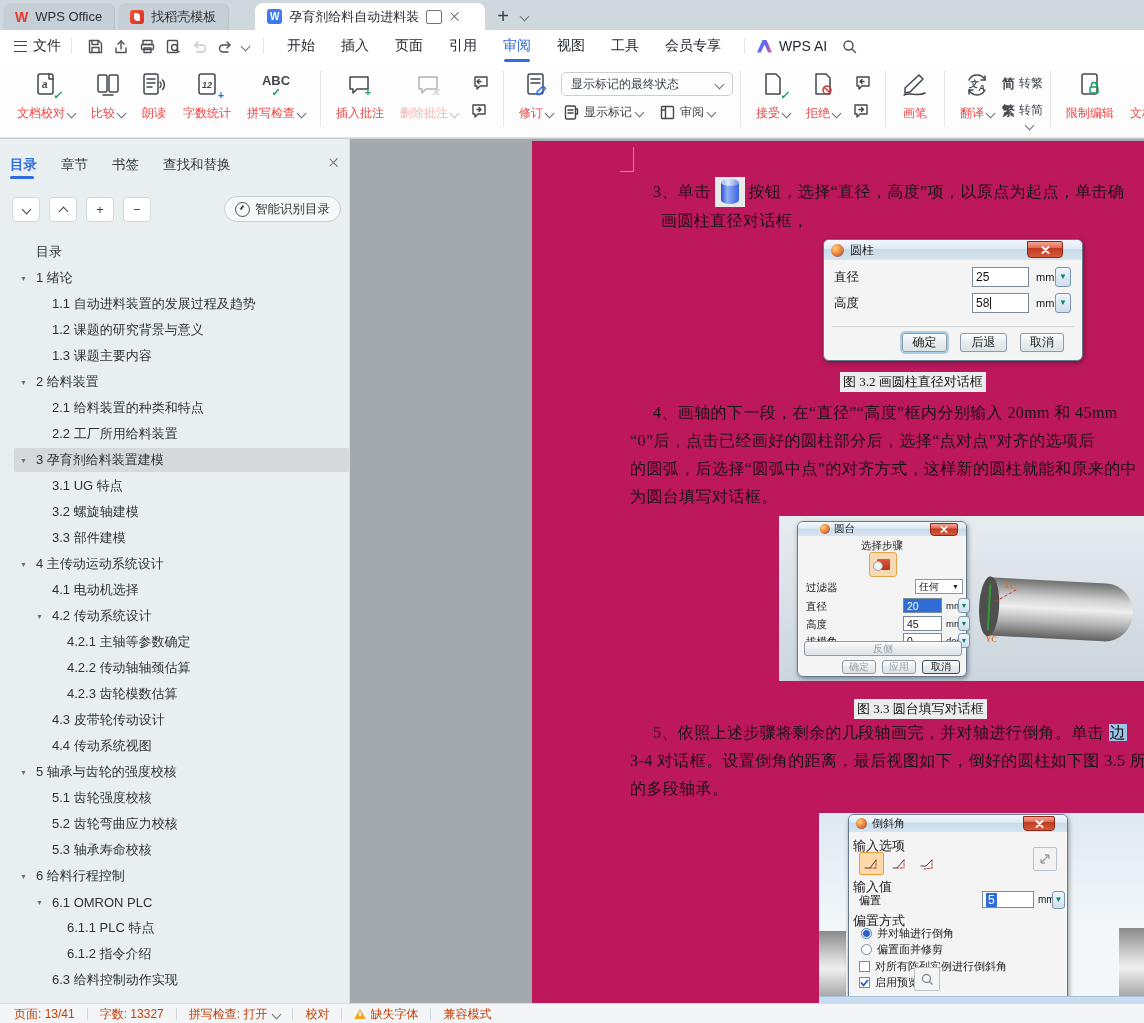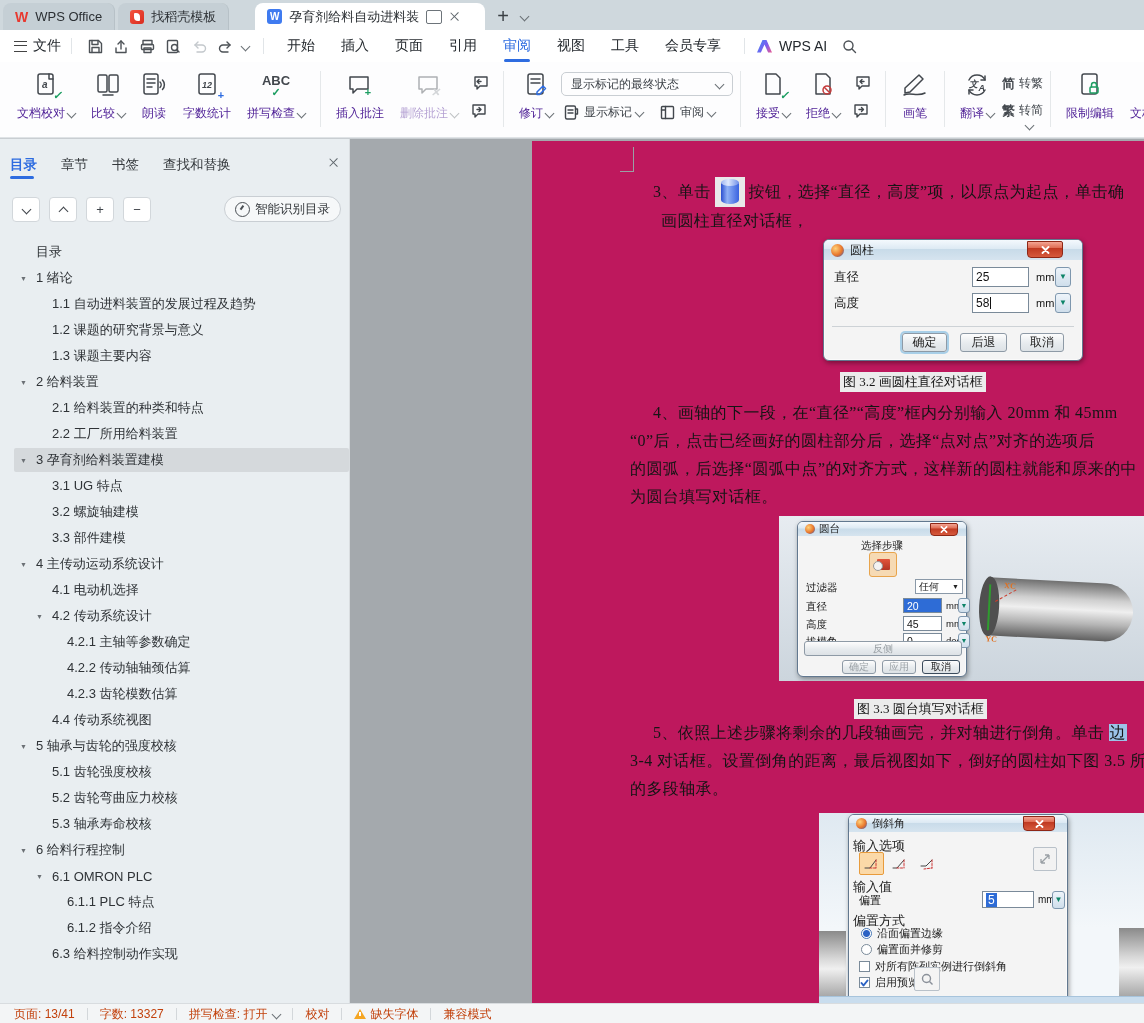--- a/index.html
+++ b/index.html
@@ -32,21 +32,21 @@
   .mico.dis svg{stroke:#c3c8cc;}
   .mitem{padding:0 13px;height:32px;display:flex;align-items:center;position:relative;cursor:default;}
   .mitem.active{color:#2e6ce0;}
   .mitem.active::after{content:"";position:absolute;left:50%;transform:translateX(-50%);bottom:0;width:26px;height:3px;border-radius:2px;background:#2e6ce0;}
   .ai-logo{width:15px;height:13px;background:linear-gradient(120deg,#3f8cf3,#7a5cf0 55%,#f05c8e);clip-path:polygon(0 100%,38% 0,62% 0,100% 100%,74% 100%,50% 38%,26% 100%);}
   
   .ribbon{position:absolute;left:0;top:62px;width:1144px;height:76px;background:#fdfdfe;border-bottom:1px solid #dfe3e6;display:flex;align-items:flex-start;padding-top:9px;box-sizing:border-box;}
   .rdiv{width:1px;height:56px;background:#e5e8ea;margin:0 7px;flex:none;}
   .rbig{display:flex;flex-direction:column;align-items:center;gap:6px;padding:0 8px;flex:none;}
   .rbig .ric{height:28px;display:flex;align-items:center;justify-content:center;position:relative;}
-  .rlabel{font-size:12px;color:#4c1d95;display:flex;align-items:center;gap:3px;white-space:nowrap;}
+  .rlabel{font-size:12px;color:#ef4444;display:flex;align-items:center;gap:3px;white-space:nowrap;}
   .rbig svg{stroke:#42474d;fill:none;stroke-width:1.5;stroke-linecap:round;stroke-linejoin:round;}
   .dis2{opacity:.42;}
   .acc{position:absolute;font-size:11px;font-weight:bold;line-height:1;}
   .acc.green{color:#1d9e62;right:-4px;bottom:-2px;}
   .acc.blue{color:#2e6ce0;right:-5px;bottom:-2px;}
   .acc.grey{color:#9aa0a5;right:-3px;bottom:-1px;}
   .abctxt{font-size:13px;font-weight:bold;color:#42474d;letter-spacing:0;}
   .icnum{position:absolute;font-size:9px;font-weight:bold;color:#42474d;left:7px;top:9px;}
   .ica{position:absolute;font-size:10px;font-weight:bold;color:#42474d;left:8px;top:8px;}
   .minicol{display:flex;flex-direction:column;gap:8px;padding:2px 4px 0 2px;}
@@ -111,21 +111,21 @@
   .f32row .funit{position:absolute;left:212px;font-size:11px;}
   .f32row .spin{position:absolute;left:231px;width:16px;height:20px;}
   .frow.caret .fval i,.f32row.caret .fval i{display:inline-block;width:1px;height:12px;background:#111;margin-left:1px;}
   .f32sep{position:absolute;left:8px;right:8px;top:86px;height:1px;background:#cdd2d6;}
   .f32btns{position:absolute;top:93px;left:0;width:100%;}
   .f32btns .vbtn{position:absolute;height:19px;font-size:12px;}
   .okfocus{box-shadow:0 0 0 2px #a8cfe8;}
   
   .fig33{position:absolute;left:247px;top:375px;width:400px;height:165px;background:linear-gradient(#e7ecf1,#ccd5dd);overflow:hidden;}
   .fig33 .vwin{left:18px;top:5px;width:170px;height:156px;font-size:10.5px;}
-  .fig33 .vtitle{height:14px;font-size:10.5px;padding:0 7px;gap:4px;}
+  .fig33 .vtitle{height:14px;font-size:10.5px;padding:0 22px;gap:4px;}
   .fig33 .vclose{top:1px;right:8px;width:26px;height:11px;}
   .selstep{position:absolute;left:0;top:17px;width:100%;text-align:center;font-size:10.5px;color:#222;}
   .stepbtn{position:absolute;left:71px;top:30px;width:26px;height:23px;background:#f6dab4;border:1.5px solid #e8a44c;border-radius:3px;display:flex;align-items:center;justify-content:center;}
   .stepglyph{width:13px;height:11px;background:linear-gradient(#e2543c,#b33524);border-radius:1px;position:relative;}
   .stepglyph::after{content:"";position:absolute;left:-4px;top:2px;width:8px;height:8px;border-radius:50%;background:#f3f3f3;border:1px solid #999;}
   .f33row{position:absolute;left:0;width:100%;height:16px;font-size:10.5px;}
   .f33row .flabel{position:absolute;left:8px;top:2px;}
   .f33row .fval{position:absolute;left:105px;width:39px;height:15px;font-size:10.5px;}
   .f33row .funit{position:absolute;left:148px;top:2px;font-size:9.5px;}
   .f33row .spin{position:absolute;left:160px;width:12px;height:15px;font-size:7px;}
@@ -672,20 +672,24 @@
           <div class="toc-row lv3">
             <span class="tarrow">▼</span>
             <span>4.2.2 传动轴轴颈估算</span>
           </div>
 
           <div class="toc-row lv3">
             <span class="tarrow">▼</span>
             <span>4.2.3 齿轮模数估算</span>
           </div>
 
+          <div class="toc-row lv2">
+            <span class="tarrow">▼</span>
+            <span>4.3 皮带轮传动设计</span>
+          </div>
 
           <div class="toc-row lv2">
             <span class="tarrow">▼</span>
             <span>4.4 传动系统视图</span>
           </div>
 
           <div class="toc-row arrow lv1">
             <span class="tarrow">▼</span>
             <span>5  轴承与齿轮的强度校核</span>
           </div>
@@ -921,21 +925,21 @@
               <span class="flabel">偏置</span>
               <span class="fval vinput">
                   <b>5</b>
                 </span>
               <span class="funit">mm</span>
               <span class="spin">▼</span>
             </div>
             <span class="f34lbl" style="top:97px;">偏置方式</span>
             <div class="optrow" style="top:111px;">
               <span class="radio on"></span>
-              <span>沿面偏置边缘</span>
+              <span>并对轴进行倒角</span>
             </div>
             <div class="optrow" style="top:127px;">
               <span class="radio"></span>
               <span>偏置面并修剪</span>
             </div>
             <div class="optrow" style="top:144px;left:10px;font-family:Liberation Mono, monospace;">
               <span class="cbox"></span>
               <span>对所有阵列实例进行倒斜角</span>
             </div>
             <div class="optrow" style="top:160px;left:10px;">

